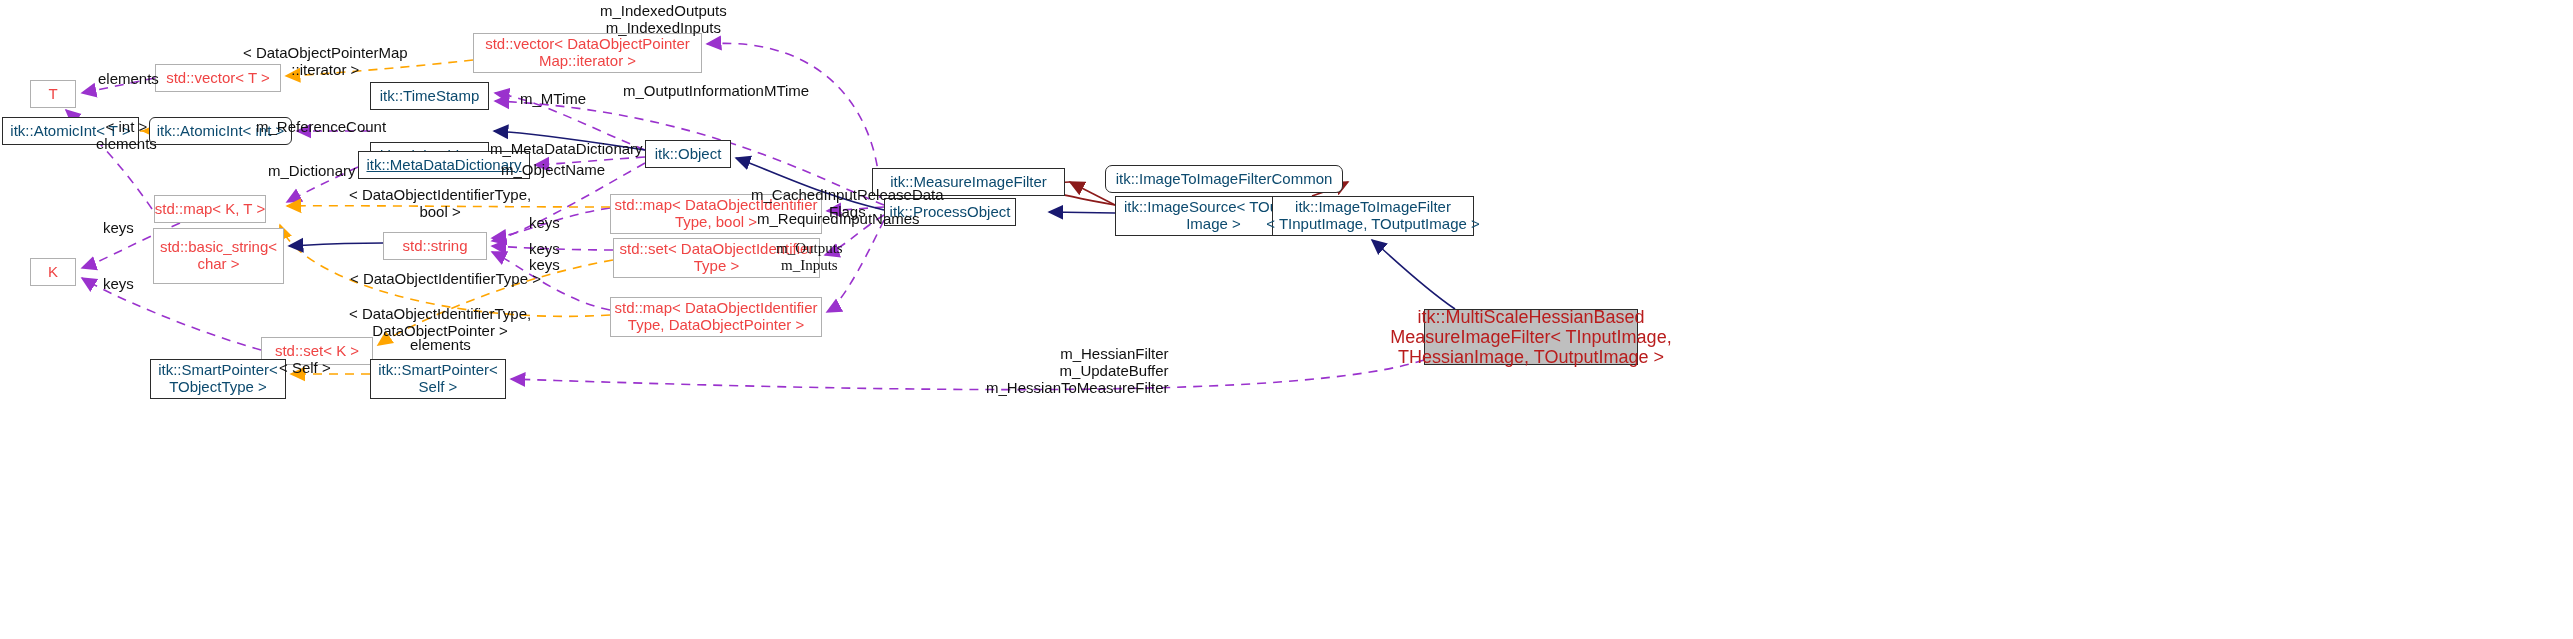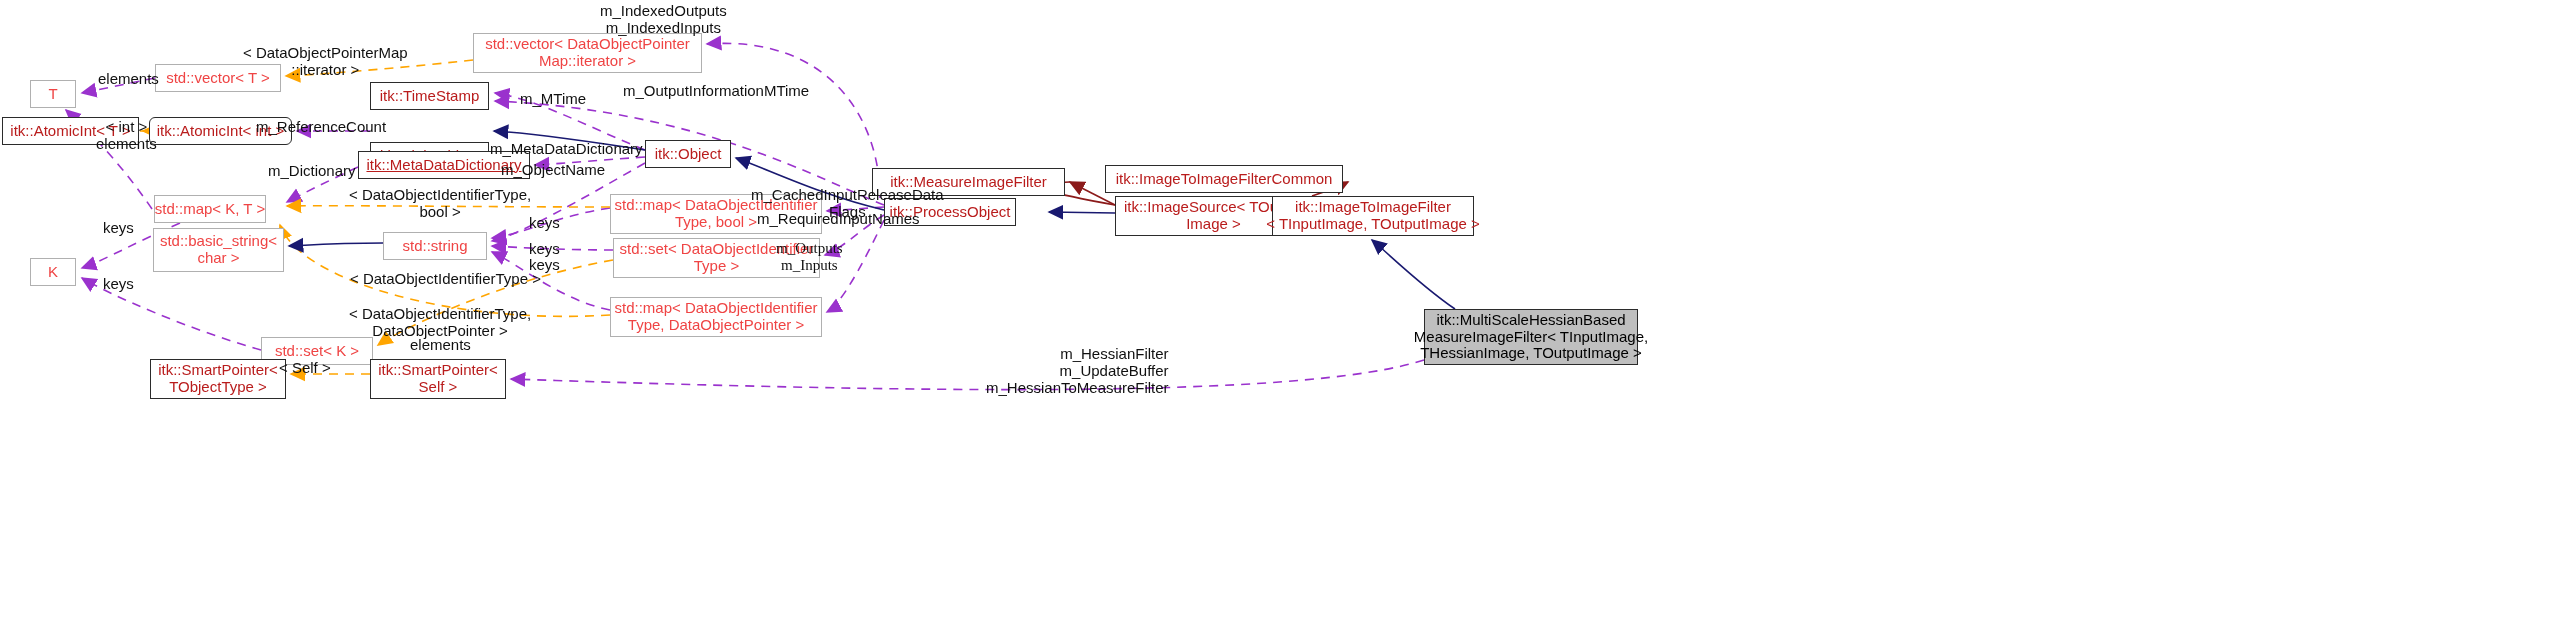--- a/index.html
+++ b/index.html
@@ -3,25 +3,25 @@
 <meta charset="utf-8">
 <style>
   html,body{margin:0;padding:0;background:#ffffff;}
   body{font-family:"Liberation Sans","DejaVu Sans",sans-serif;}
   #canvas{position:relative;width:2573px;height:639px;background:#ffffff;overflow:hidden;}
   svg.edges{position:absolute;left:0;top:0;width:2573px;height:639px;pointer-events:none;}
 
   .node{position:absolute;box-sizing:border-box;display:flex;align-items:center;justify-content:center;
         text-align:center;background:#ffffff;line-height:1.12;white-space:pre;}
   
-  .node.solid{border:1.5px solid #2b2b2b;color:#b91c1c;font-size:15px;}
+  .node.solid{border:1.5px solid #2b2b2b;color:#0c4a6e;font-size:15px;}
   
   .node.grey{border:1.5px solid #b0b0b0;color:#ef4444;font-size:15px;}
   
-  .node.focus{border:1.5px solid #2b2b2b;background:#bfbfbf;color:#000000;font-size:15px;}
+  .node.focus{border:1.5px solid #2b2b2b;background:#bfbfbf;color:#b91c1c;font-size:18px;}
 
   .edge-label{position:absolute;font-size:15px;color:#101010;white-space:pre;text-align:center;
               line-height:1.14;background:transparent;}
 </style>
 </head>
 <body>
 
 <div id="canvas">
 
   <svg class="edges" viewBox="0 0 2573 639">
@@ -121,38 +121,38 @@
   <div class="node grey" style="left:155px;top:64px;width:126px;height:28px;">std::vector&lt; T &gt;</div>
   <div class="node solid" style="left:2px;top:117px;width:137px;height:28px;">itk::AtomicInt&lt; T &gt;</div>
   <div class="node solid" style="left:149px;top:117px;width:143px;height:28px;border-radius:6px;">itk::AtomicInt&lt; int &gt;</div>
   <div class="node solid" style="left:370px;top:82px;width:119px;height:28px;">itk::TimeStamp</div>
   <div class="node solid" style="left:370px;top:118px;width:119px;height:28px;margin-top:24px;">itk::LightObject</div>
   <div class="node solid" style="left:358px;top:151px;width:172px;height:28px;text-decoration:underline;">itk::MetaDataDictionary</div>
   <div class="node grey" style="left:473px;top:33px;width:229px;height:40px;">std::vector&lt; DataObjectPointer
 Map::iterator &gt;</div>
   <div class="node solid" style="left:645px;top:140px;width:86px;height:28px;">itk::Object</div>
   <div class="node grey" style="left:154px;top:195px;width:112px;height:28px;">std::map&lt; K, T &gt;</div>
-  <div class="node grey" style="left:153px;top:228px;width:131px;height:44px;">std::basic_string&lt;
+  <div class="node grey" style="left:153px;top:228px;width:131px;height:56px;">std::basic_string&lt;
 char &gt;</div>
   <div class="node grey" style="left:30px;top:258px;width:46px;height:28px;">K</div>
   <div class="node grey" style="left:383px;top:232px;width:104px;height:28px;">std::string</div>
   <div class="node grey" style="left:610px;top:194px;width:212px;height:40px;">std::map&lt; DataObjectIdentifier
 Type, bool &gt;</div>
   <div class="node grey" style="left:613px;top:238px;width:207px;height:40px;">std::set&lt; DataObjectIdentifier
 Type &gt;</div>
   <div class="node grey" style="left:610px;top:297px;width:212px;height:40px;">std::map&lt; DataObjectIdentifier
 Type, DataObjectPointer &gt;</div>
   <div class="node grey" style="left:261px;top:337px;width:112px;height:28px;">std::set&lt; K &gt;</div>
   <div class="node solid" style="left:150px;top:359px;width:136px;height:40px;">itk::SmartPointer&lt;
 TObjectType &gt;</div>
   <div class="node solid" style="left:370px;top:359px;width:136px;height:40px;">itk::SmartPointer&lt;
 Self &gt;</div>
   <div class="node solid" style="left:872px;top:168px;width:193px;height:28px;">itk::MeasureImageFilter</div>
   <div class="node solid" style="left:884px;top:198px;width:132px;height:28px;">itk::ProcessObject</div>
-  <div class="node solid" style="left:1105px;top:165px;width:238px;height:28px;">itk::ImageToImageFilterCommon</div>
+  <div class="node solid" style="left:1105px;top:165px;width:238px;height:28px;border-radius:7px;">itk::ImageToImageFilterCommon</div>
   <div class="node solid" style="left:1115px;top:196px;width:197px;height:40px;">itk::ImageSource&lt; TOutput
 Image &gt;</div>
   <div class="node solid" style="left:1272px;top:196px;width:202px;height:40px;">itk::ImageToImageFilter
 &lt; TInputImage, TOutputImage &gt;</div>
   <div class="node focus" style="left:1424px;top:309px;width:214px;height:56px;">itk::MultiScaleHessianBased
 MeasureImageFilter&lt; TInputImage,
 THessianImage, TOutputImage &gt;</div>
 
   <div class="edge-label" style="left:600px;top:2px;">m_IndexedOutputs
 m_IndexedInputs</div>

